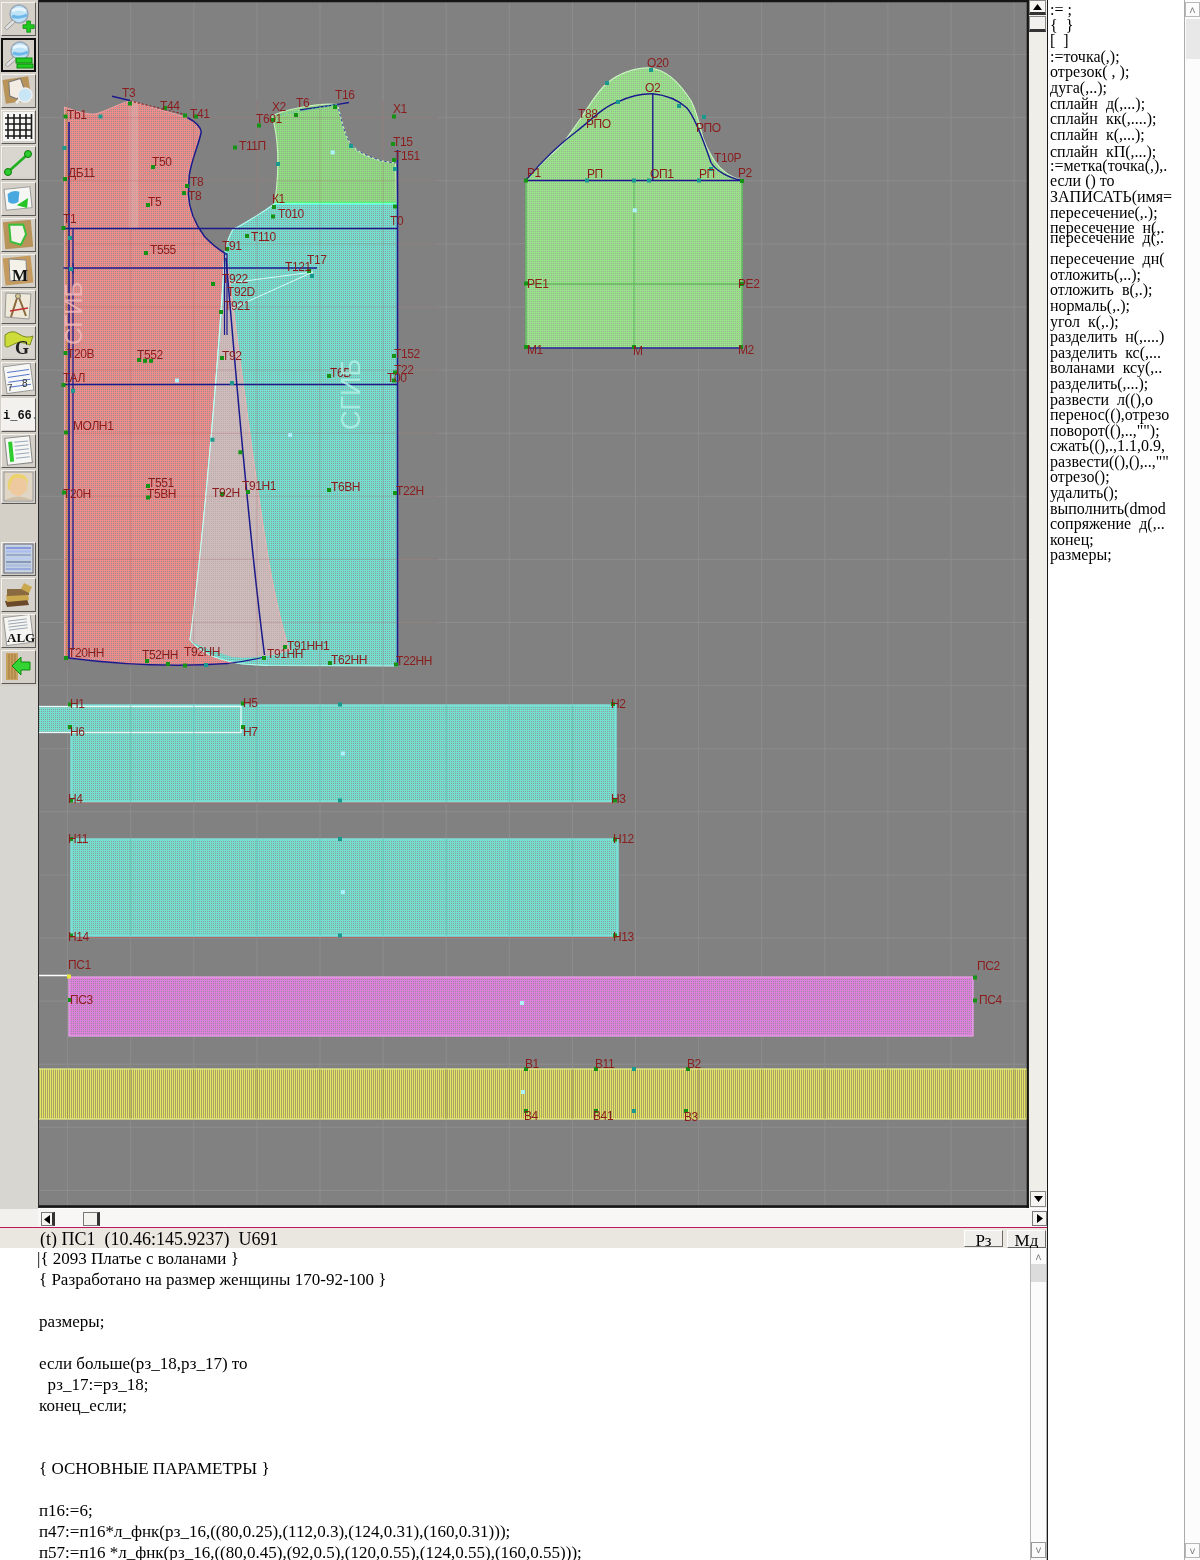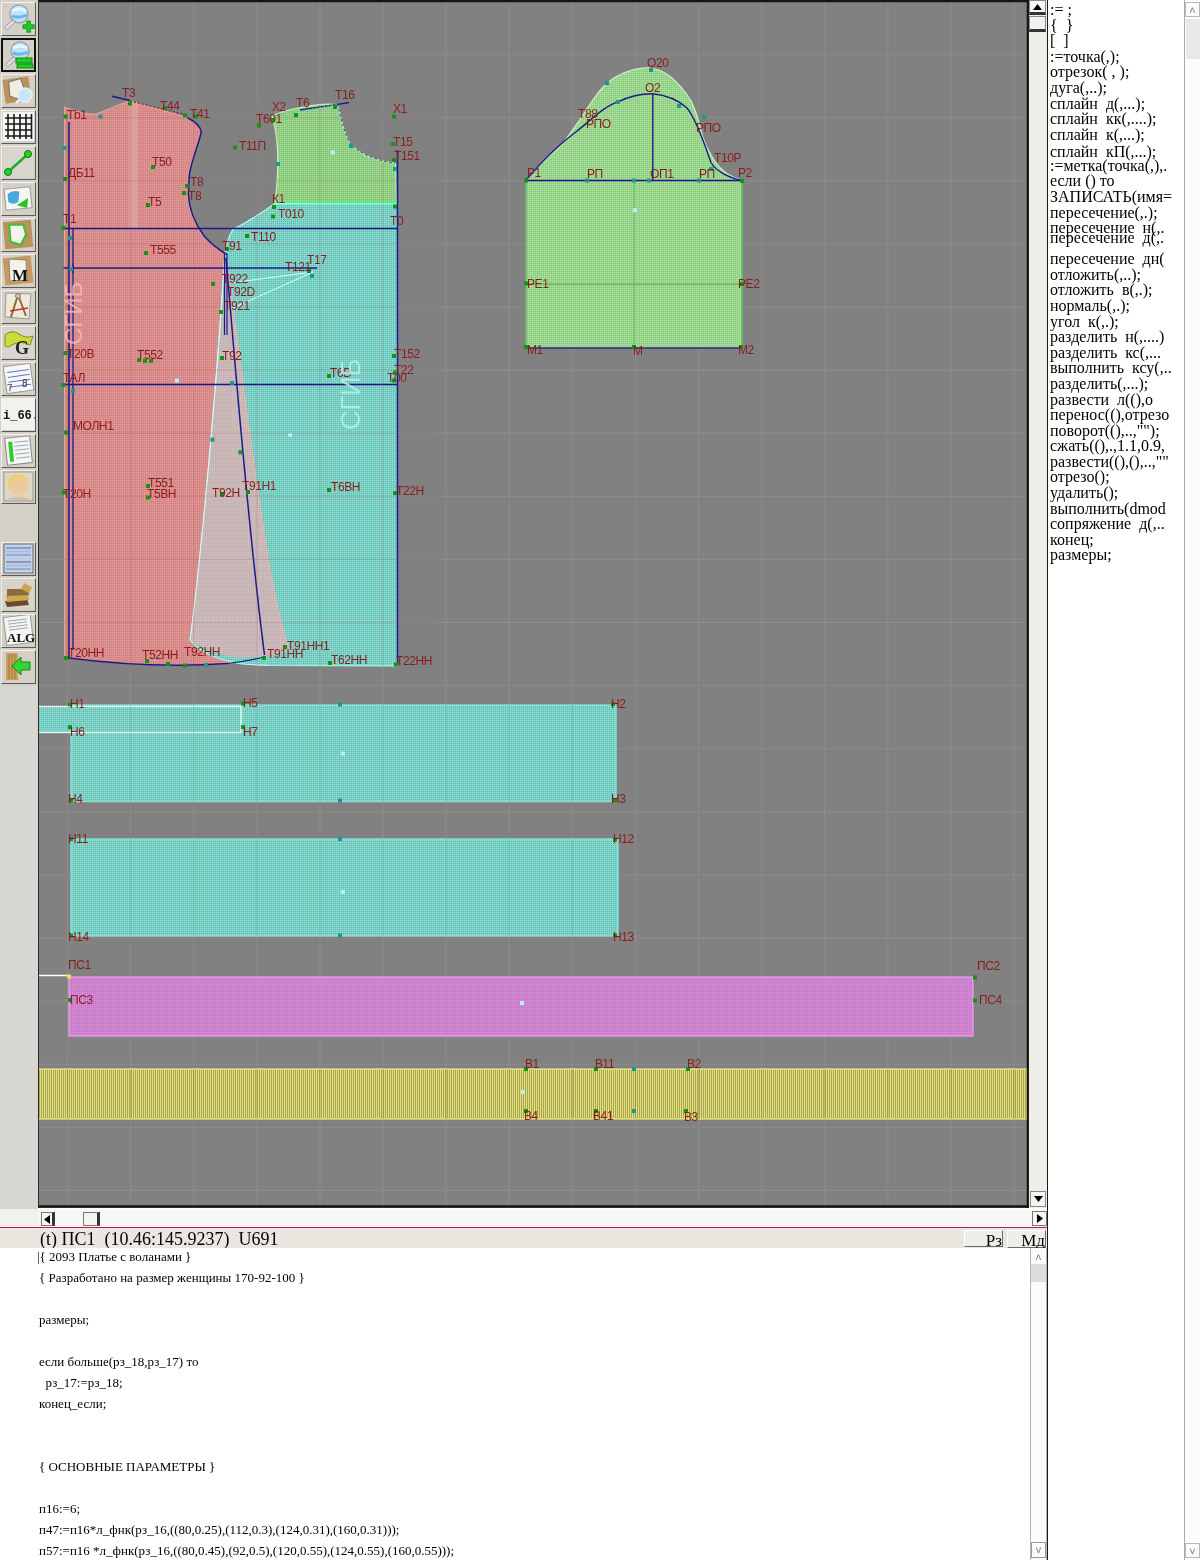--- a/index.html
+++ b/index.html
@@ -7,29 +7,29 @@
 #root{position:relative;width:1200px;height:1560px;font-family:"Liberation Sans",sans-serif;}
 .abs{position:absolute;}
 #toolbar{left:0;top:0;width:38px;height:1208px;background:#d4d0c8;}
 #toolbelow{left:0;top:686px;width:38px;height:542px;background:#d8d6d1;}
 .tbtn{position:absolute;left:1px;width:35px;height:34px;background:#d4d0c8;border-top:1px solid #f4f2ee;border-left:1px solid #f4f2ee;border-right:1px solid #5a5a5a;border-bottom:1px solid #5a5a5a;overflow:hidden;}
 .tsel{border:2px solid #101010;}
 #canvas{left:38px;top:0;width:991px;height:1208px;background:#818181;}
 #vsb{left:1029px;top:0;width:18px;height:1208px;background:#f0eee9;}
 #hsb{left:38px;top:1209px;width:1009px;height:18px;background:#f8f7f5;}
 #status{left:0;top:1227px;width:1047px;height:21px;background:#eae7e1;border-top:1px solid #be185d;}
-#tarea{left:0;top:1248px;width:1030px;height:312px;background:#ffffff;font-family:"Liberation Serif",serif;font-size:13px;color:#000;}
+#tarea{left:0;top:1248px;width:1030px;height:312px;background:#ffffff;font-family:"Liberation Serif",serif;font-size:17px;color:#000;}
 #tascroll{left:1030px;top:1248px;width:17px;height:312px;background:#fbfbfb;border-left:1px solid #b5b5b5;border-right:1px solid #b5b5b5;}
 #cmdlist{left:1047px;top:0;width:137px;height:1560px;background:#ffffff;border-left:1px solid #1a1a1a;overflow:hidden;}
 #cmdscroll{left:1184px;top:0;width:16px;height:1560px;background:#fcfcfc;border-left:1px solid #aaa;}
 .cmd{position:absolute;left:2px;white-space:pre;font-family:"Liberation Serif",serif;font-size:16px;color:#000;}
 .tl{position:absolute;left:39px;white-space:pre;}
 .sbarrow{position:absolute;display:flex;align-items:center;justify-content:center;background:#f6f5f2;color:#000;}
 .chev{position:absolute;display:flex;align-items:center;justify-content:center;color:#7a7a7a;font-size:11px;}
-.btn3d{position:absolute;background:#f0eeea;border-top:1px solid #fff;border-left:1px solid #fff;border-right:1.5px solid #6a6a6a;border-bottom:1.5px solid #6a6a6a;font-family:"Liberation Serif",serif;font-size:17px;text-align:right;}
+.btn3d{position:absolute;background:#f0eeea;border-top:1px solid #fff;border-left:1px solid #fff;border-right:1.5px solid #6a6a6a;border-bottom:1.5px solid #6a6a6a;font-family:"Liberation Serif",serif;font-size:17px;text-align:center;}
 </style>
 </head>
 <body>
 <div id="root">
   <div class="abs" id="toolbar">
   <div class="tbtn" style="top:2px;"><svg width="33" height="31" viewBox="0 0 33 31">
           <circle cx="17" cy="11" r="9" fill="#bfe3f7" stroke="#9aa8b8" stroke-width="1.5"></circle>
           <path d="M10 8 Q17 4 24 8" stroke="#e8f6ff" stroke-width="3" fill="none"></path>
           <path d="M10 13 Q17 16 25 12" stroke="#6db8e8" stroke-width="3" fill="none"></path>
           <rect x="2" y="20" width="12" height="3.5" rx="1.5" fill="#e0e0e0" stroke="#909090" stroke-width="0.8" transform="rotate(-42 8 22)"></rect>
@@ -539,21 +539,21 @@
     <div class="cmd" style="top:203.5px;">пересечение(,.);</div>
     <div class="cmd" style="top:219.1px;">пересечение  н(,.</div>
     <div class="cmd" style="top:229px;">пересечение  д(,.</div>
     <div class="cmd" style="top:250.3px;">пересечение  дн(</div>
     <div class="cmd" style="top:265.9px;">отложить(,..);</div>
     <div class="cmd" style="top:281.4px;">отложить  в(,.);</div>
     <div class="cmd" style="top:297.0px;">нормаль(,.);</div>
     <div class="cmd" style="top:312.6px;">угол  к(,.);</div>
     <div class="cmd" style="top:328.2px;">разделить  н(,....)</div>
     <div class="cmd" style="top:343.8px;text-align:center;">разделить  кс(,...</div>
-    <div class="cmd" style="top:359.3px;">выполнить  ксу(,..</div>
+    <div class="cmd" style="top:359.3px;">воланами  ксу(,..</div>
     <div class="cmd" style="top:374.9px;">разделить(,...);</div>
     <div class="cmd" style="top:390.5px;">развести  л((),о</div>
     <div class="cmd" style="top:406.1px;">перенос((),отрезо</div>
     <div class="cmd" style="top:421.7px;">поворот((),..,"");</div>
     <div class="cmd" style="top:437.2px;">сжать((),.,1.1,0.9,</div>
     <div class="cmd" style="top:452.8px;">развести((),(),..,""</div>
     <div class="cmd" style="top:468.4px;">отрезо();</div>
     <div class="cmd" style="top:484.0px;">удалить();</div>
     <div class="cmd" style="top:499.6px;">выполнить(dmod</div>
     <div class="cmd" style="top:515.1px;">сопряжение  д(,..</div>

